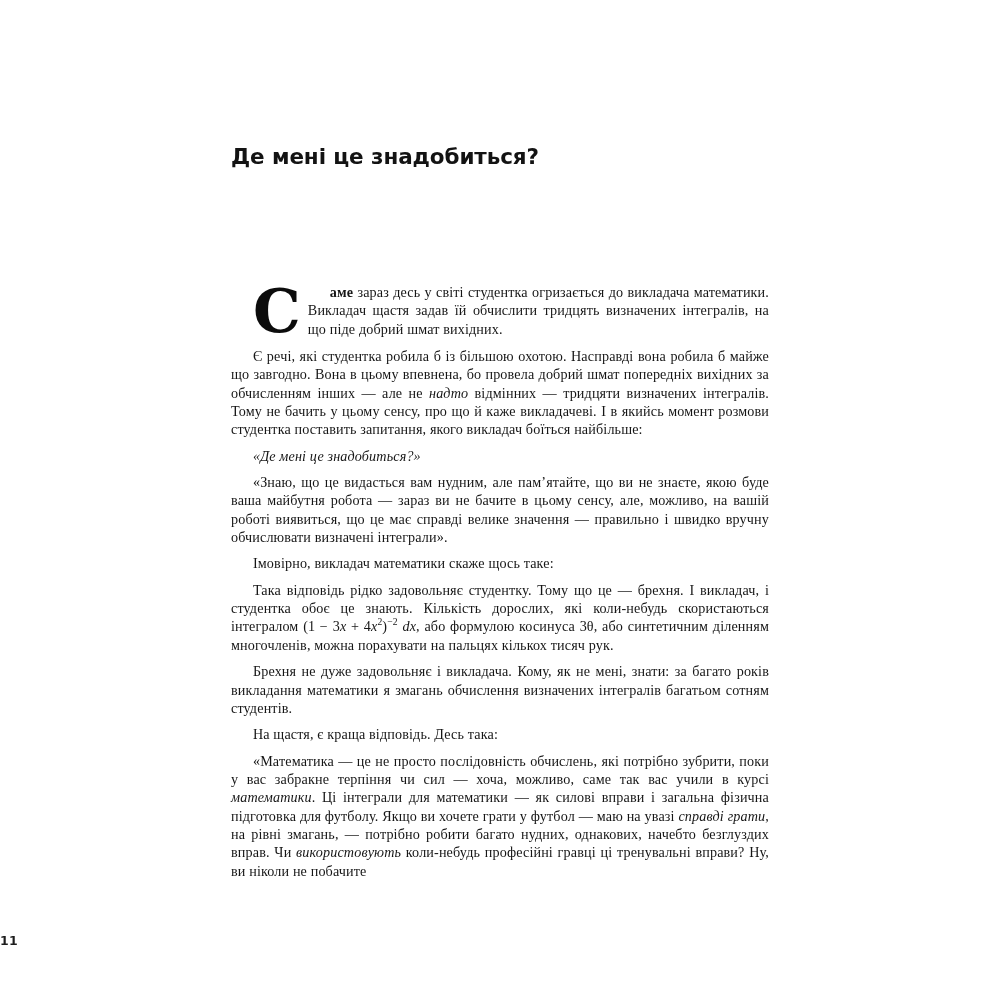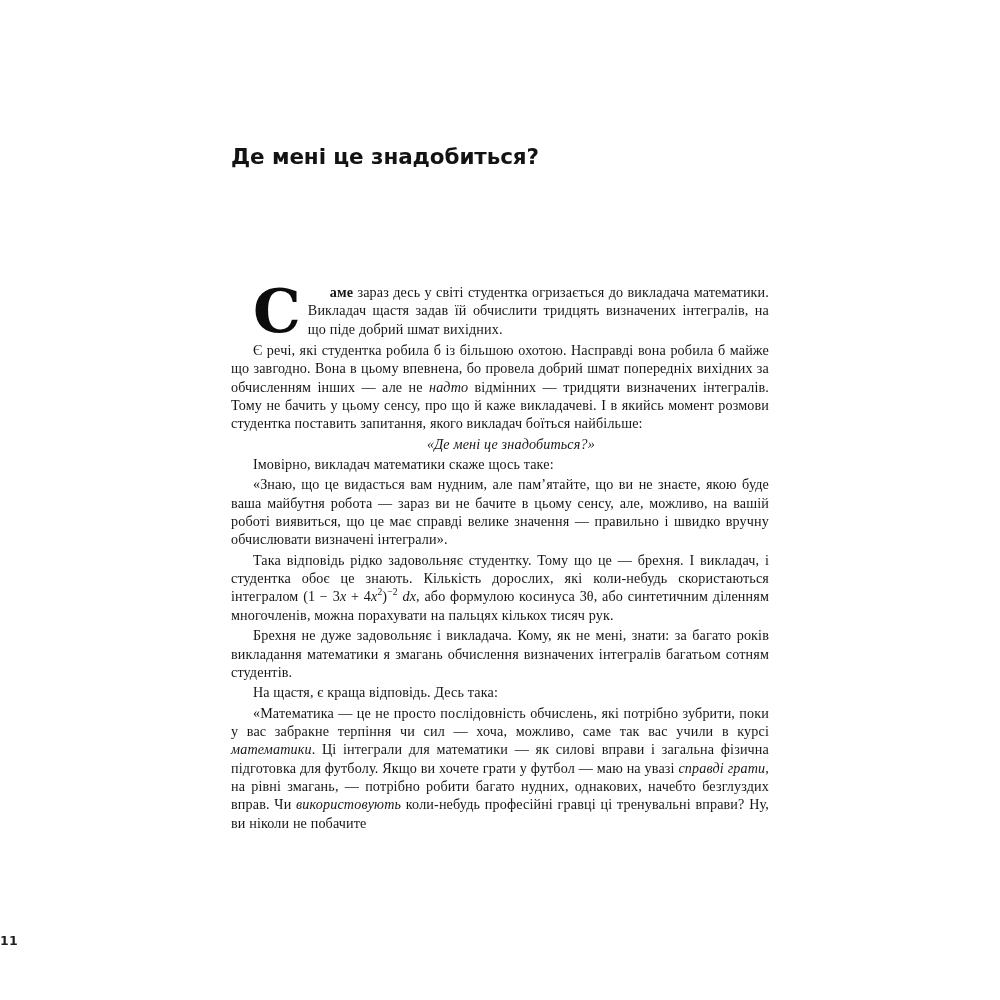--- a/index.html
+++ b/index.html
@@ -52,31 +52,31 @@
     line-height: 18.35px;
     text-align: justify;
     text-justify: inter-word;
     hyphens: auto;
     -webkit-hyphens: auto;
     color: #161616;
     letter-spacing: 0.01em;
   }
 
   .para + .para {
-    margin-top: 2px;
+    margin-top: 8px;
   }
 
   .para.indent {
     text-indent: 1.55em;
   }
 
   .para.quote-line {
     font-style: italic;
     text-indent: 1.55em;
-    text-align: center;
+    text-align: left;
   }
 
   
   .dropcap-para {
     position: relative;
     min-height: 56px;
   }
 
   .dropcap {
     float: left;
@@ -132,23 +132,23 @@
     <p class="para indent dropcap-para">
       <span class="dropcap">С</span><span class="dropcap-lead">аме</span><span> зараз десь у світі студентка огризається до викладача математики. Викладач щастя задав їй обчислити тридцять визначених інтегралів, на що піде добрий шмат вихідних.</span>
     </p>
 
     <p class="para indent">
       <span>Є речі, які студентка робила б із більшою охотою. Насправді вона робила б майже що завгодно. Вона в цьому впевнена, бо провела добрий шмат попередніх вихідних за обчисленням інших — але не </span><span class="it">надто</span><span> відмінних — тридцяти визначених інтегралів. Тому не бачить у цьому сенсу, про що й каже викладачеві. І в якийсь момент розмови студентка поставить запитання, якого викладач боїться найбільше:</span>
     </p>
 
     <p class="para quote-line">«Де мені це знадобиться?»</p>
 
+    <p class="para indent">«Знаю, що це видасться вам нудним, але пам’ятайте, що ви не знаєте, якою буде ваша майбутня робота — зараз ви не бачите в цьому сенсу, але, можливо, на вашій роботі виявиться, що це має справді велике значення — правильно і швидко вручну обчислювати визначені інтеграли».</p>
+
     <p class="para indent">Імовірно, викладач математики скаже щось таке:</p>
-
-    <p class="para indent">«Знаю, що це видасться вам нудним, але пам’ятайте, що ви не знаєте, якою буде ваша майбутня робота — зараз ви не бачите в цьому сенсу, але, можливо, на вашій роботі виявиться, що це має справді велике значення — правильно і швидко вручну обчислювати визначені інтеграли».</p>
 
     <p class="para indent">
       <span>Така відповідь рідко задовольняє студентку. Тому що це — брехня. І викладач, і студентка обоє це знають. Кількість дорослих, які коли-небудь скористаються інтегралом </span><span class="math"><span>(1 − 3</span><i>x</i><span> + 4</span><i>x</i><sup>2</sup><span>)</span><sup>−2</sup>&nbsp;<i>dx</i></span><span>, або формулою косинуса 3θ, або синтетичним діленням многочленів, можна порахувати на пальцях кількох тисяч рук.</span>
     </p>
 
     <p class="para indent">Брехня не дуже задовольняє і викладача. Кому, як не мені, знати: за багато років викладання математики я змагань обчислення визначених інтегралів багатьом сотням студентів.</p>
 
     <p class="para indent">На щастя, є краща відповідь. Десь така:</p>
 
     <p class="para indent">

